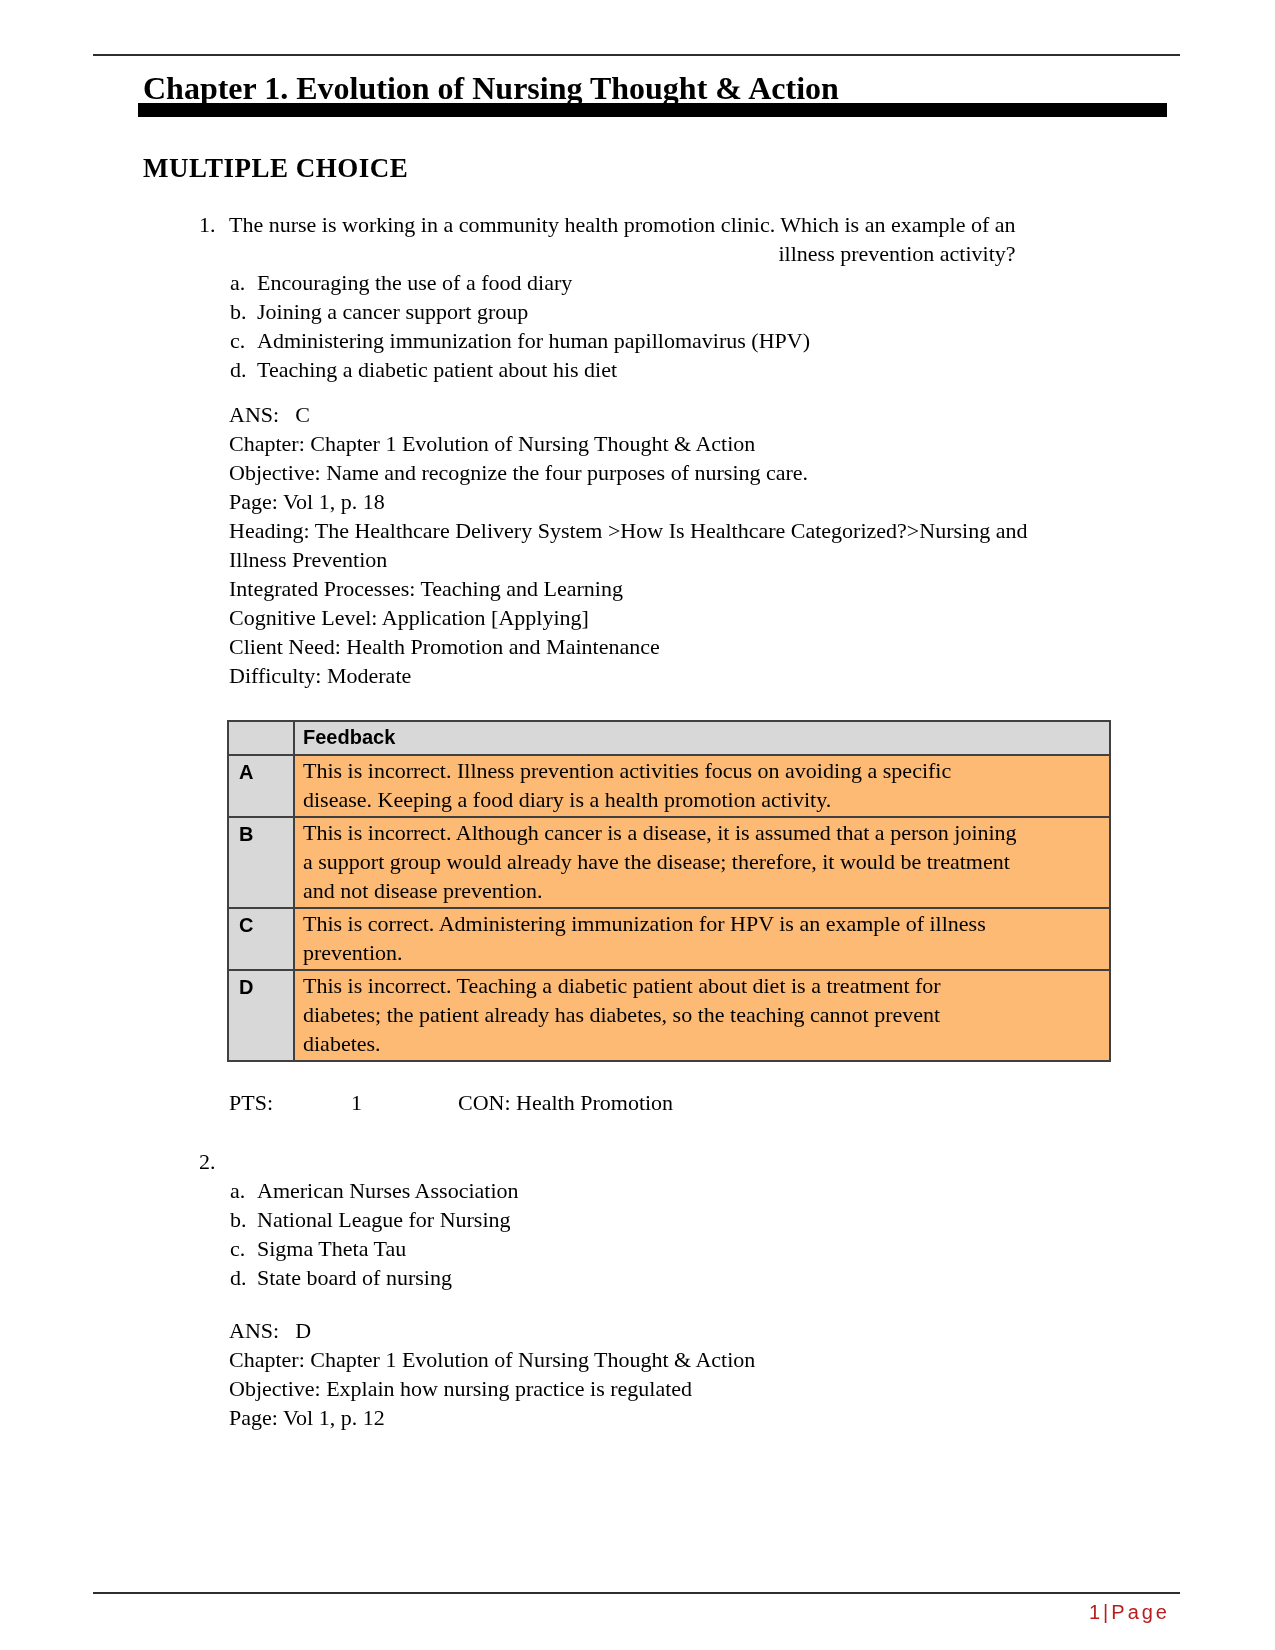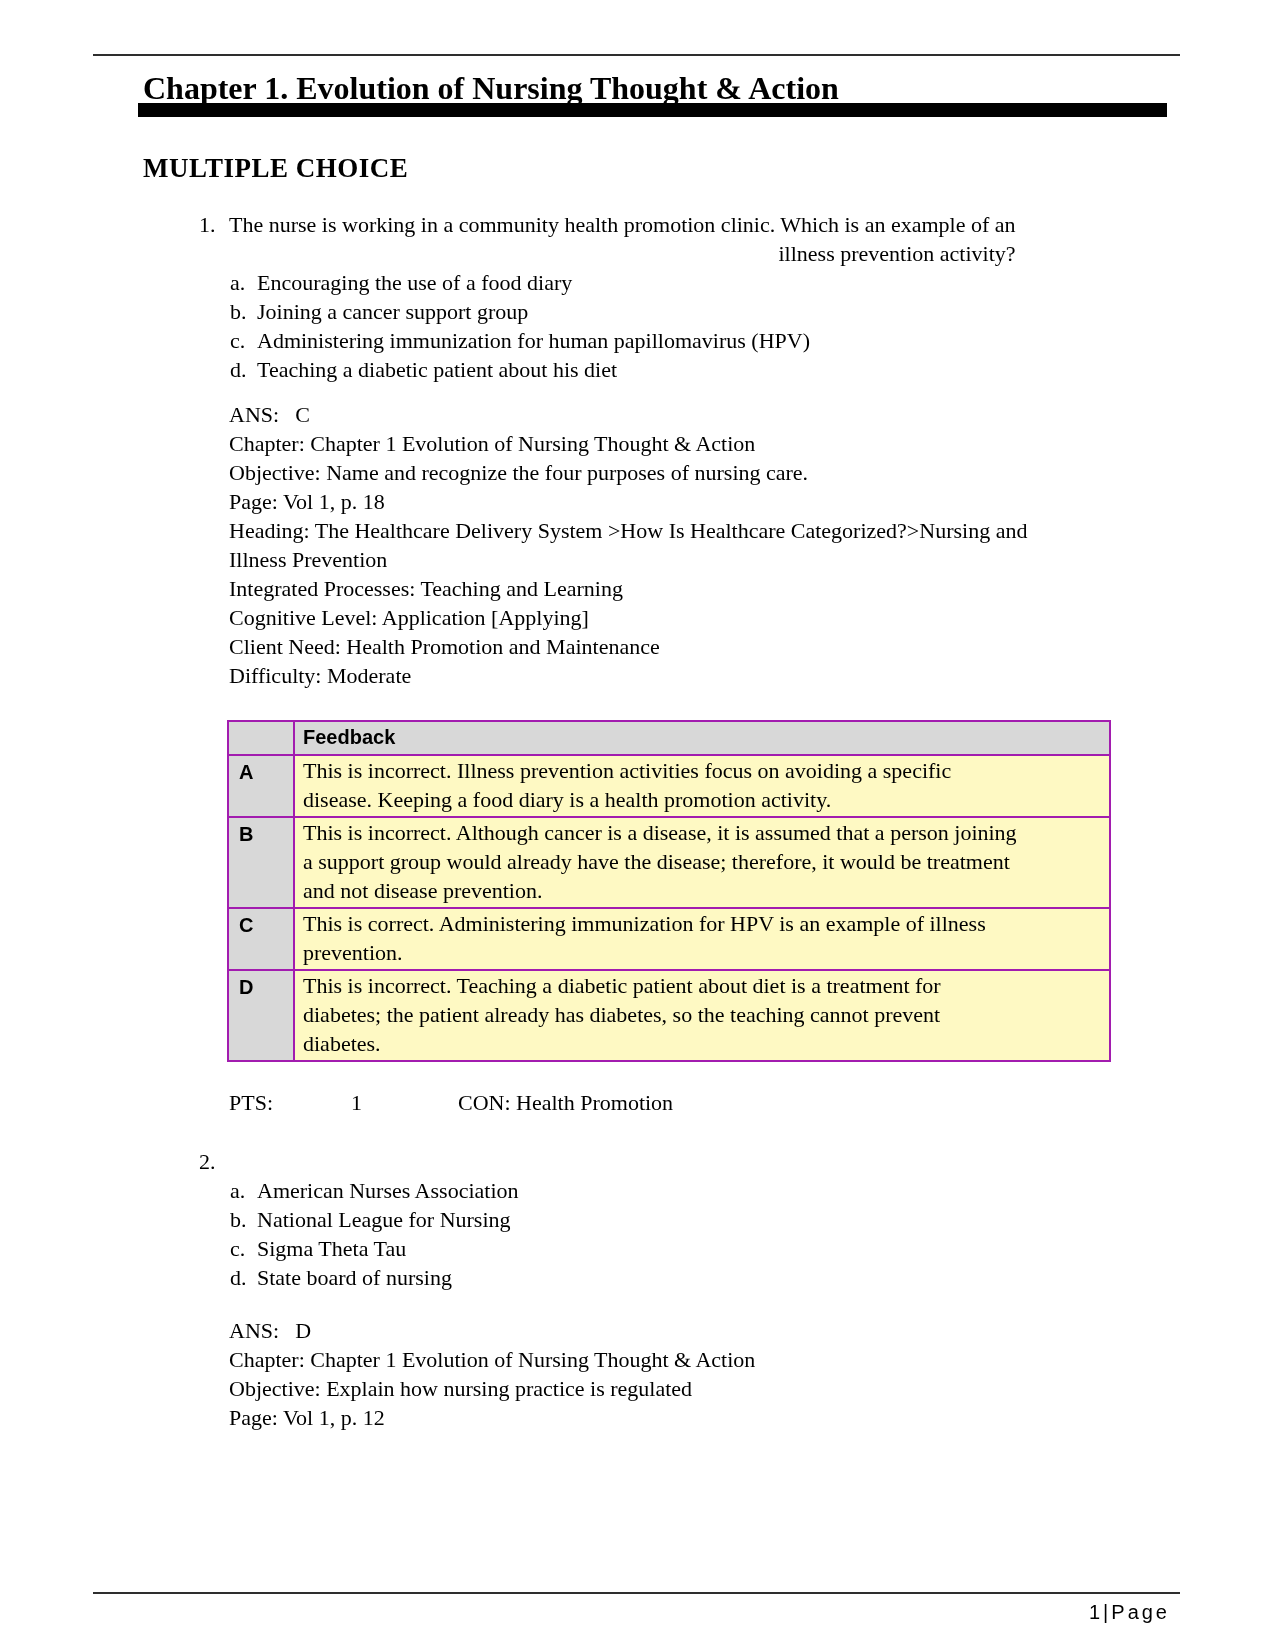--- a/index.html
+++ b/index.html
@@ -18,35 +18,35 @@
   .content{position:absolute;left:0;top:210px;width:1275px;font-size:22px;line-height:29px;}
   .line{white-space:nowrap;}
   .qrow{display:flex;padding-left:199px;}
   .qnum{width:30px;flex:none;}
   .qtext{flex:none;text-align:right;}
   .opt{display:flex;padding-left:230px;}
   .opt-letter{width:27px;flex:none;}
   .ans-block{padding-left:229px;margin-top:16px;}
   .ans-line .ans-value{margin-left:16px;}
   .fb-table{border-collapse:collapse;table-layout:fixed;width:884px;margin-left:227px;margin-top:30px;}
-  .fb-table td,.fb-table th{border:2px solid #a21caf;vertical-align:top;}
+  .fb-table td,.fb-table th{border:2px solid #404040;vertical-align:top;}
   .fb-table .letter-col{width:48px;}
   .fb-head th{background:#d8d8d8;font-family:"Liberation Sans",sans-serif;font-size:20px;font-weight:bold;text-align:left;padding:1px 8px 2px 8px;height:24px;}
   .fb-letter{background:#d8d8d8;font-family:"Liberation Sans",sans-serif;font-size:20px;font-weight:bold;padding:2px 0 0 10px;}
-  .fb-text{padding:0 8px 2px 8px;font-size:22px;line-height:29px;background:#fef9c3;}
+  .fb-text{padding:0 8px 2px 8px;font-size:22px;line-height:29px;background:#fdba74;}
   .pts-row{padding-left:229px;margin-top:26px;white-space:nowrap;}
   .pts-label{display:inline-block;width:122px;}
   .pts-value{display:inline-block;width:107px;}
   .q2{margin-top:30px;}
   .ans-block-2{padding-left:229px;margin-top:24px;}
   .footer-rule{position:absolute;left:93px;top:1592px;width:1087px;height:2px;background:#2e2e2e;}
   .page-number{
     position:absolute;top:1601px;right:105px;
     font-family:"Liberation Sans",sans-serif;
-    font-size:20px;letter-spacing:3px;color:#000000;white-space:nowrap;
+    font-size:20px;letter-spacing:3px;color:#b91c1c;white-space:nowrap;
   }
 </style>
 </head>
 <body>
 
 <div class="page">
 
   <div class="top-rule"></div>
   <div class="title">Chapter 1. Evolution of Nursing Thought &amp; Action</div>
   <div class="title-bar"></div>

